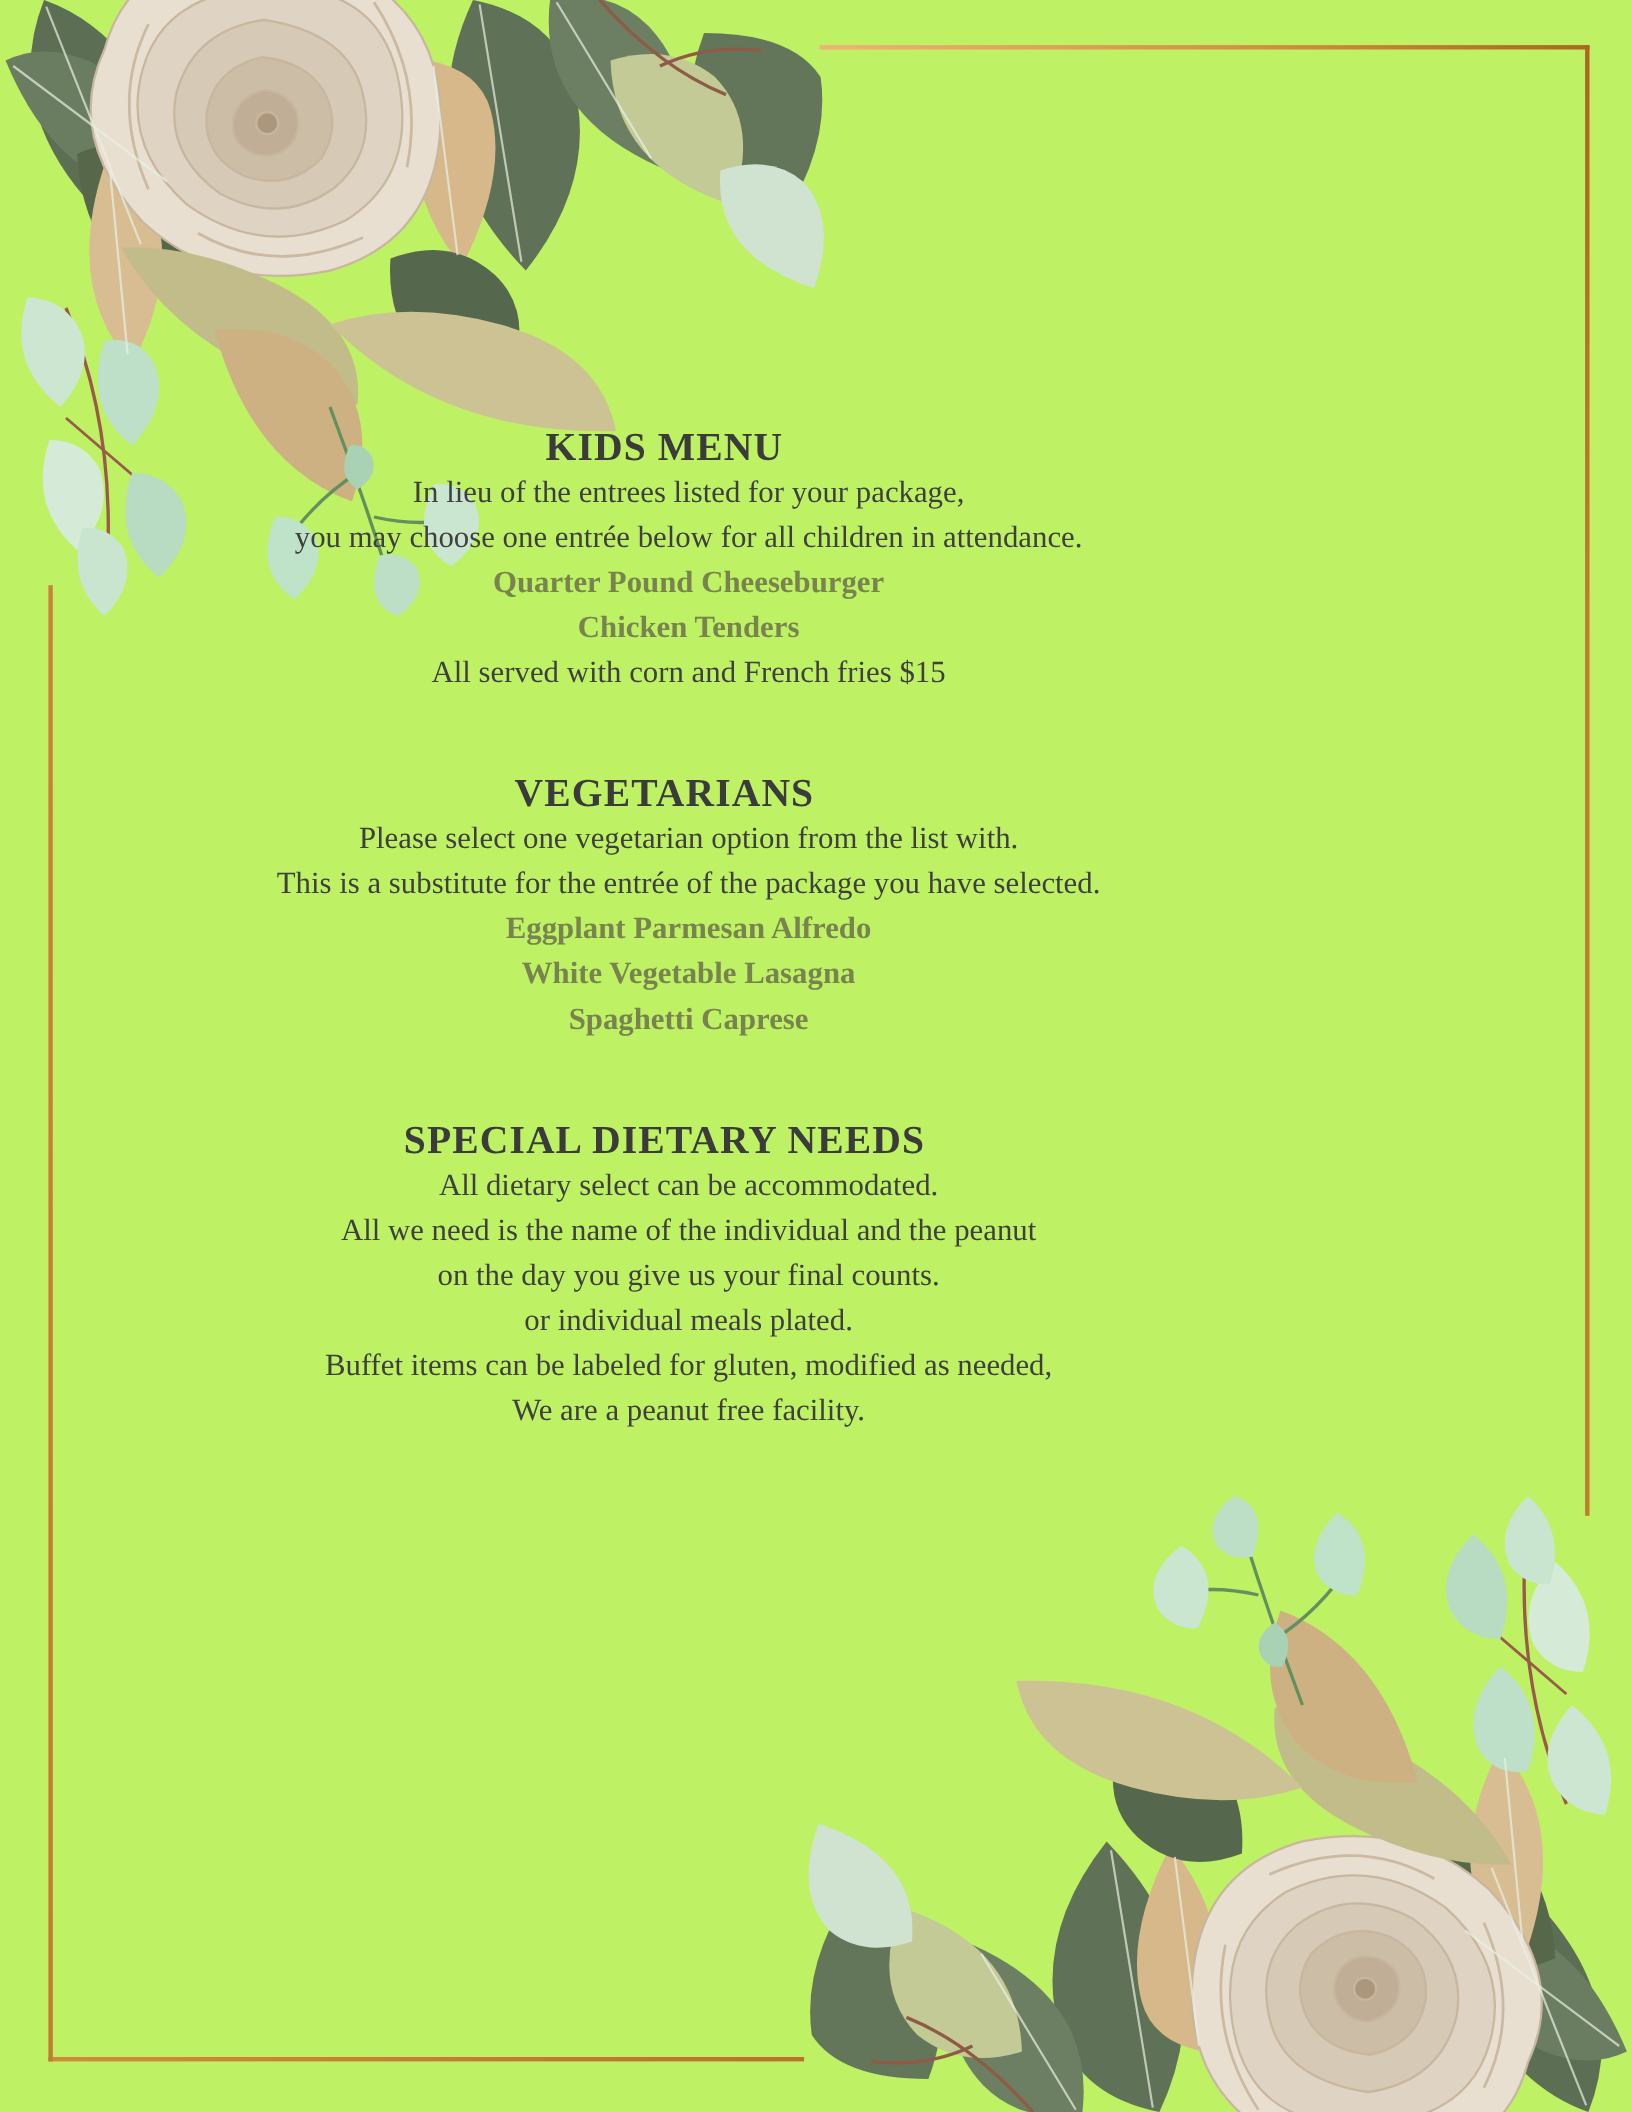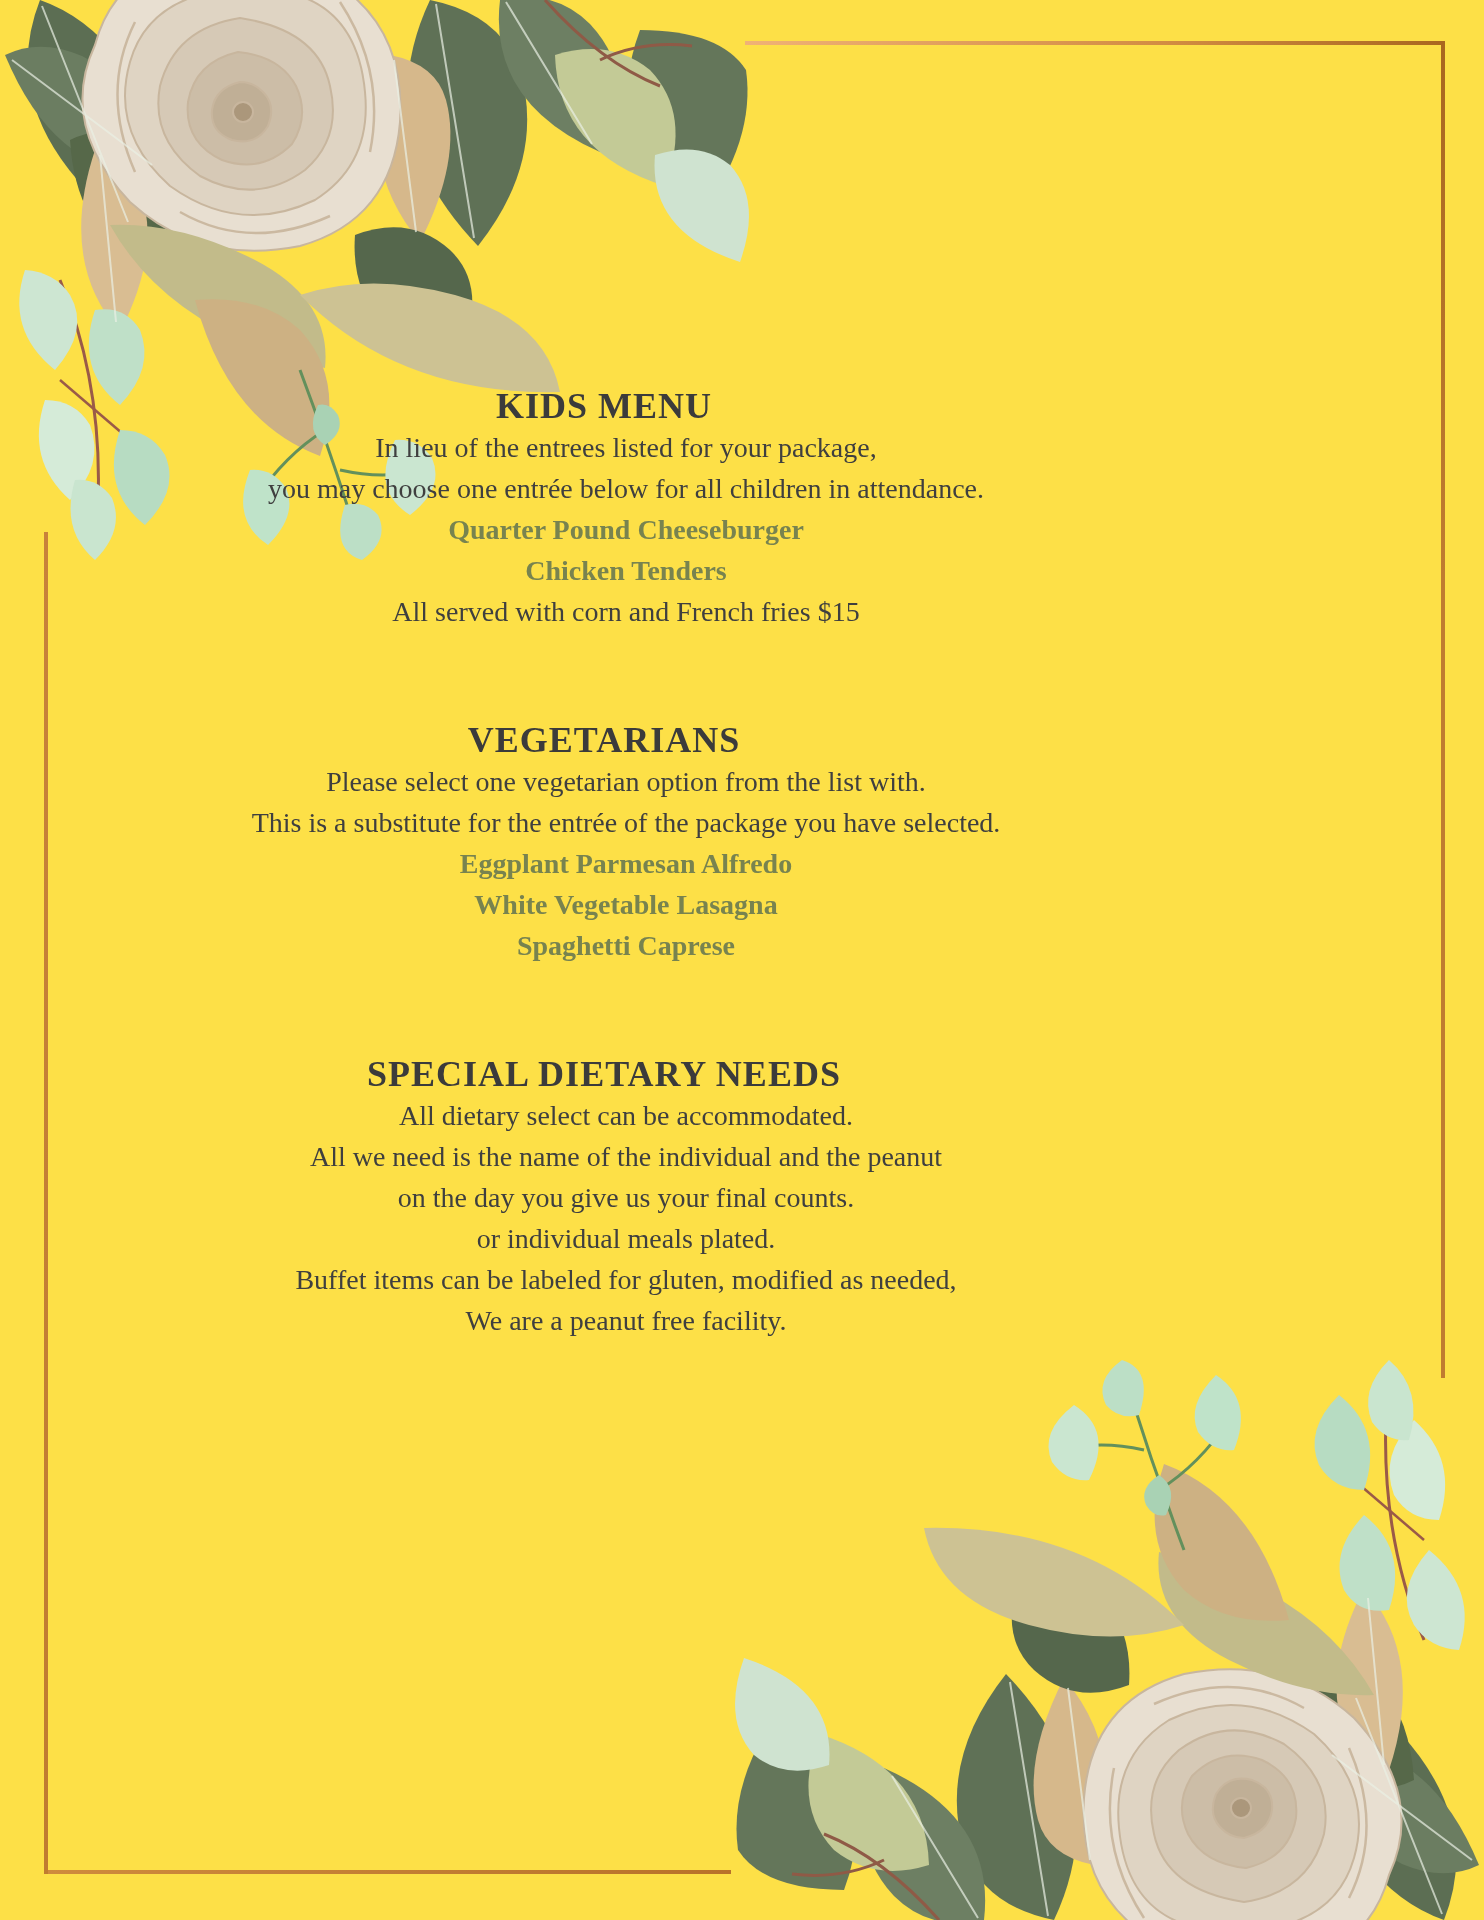--- a/index.html
+++ b/index.html
@@ -1,20 +1,20 @@
 <!DOCTYPE html>
 <html><head>
 <meta charset="utf-8">
 <style>
   html,body{margin:0;padding:0;background:#ffffff;}
   .page{
     position:relative;
     width:1484px;
     height:1920px;
-    background:#fde047;
+    background:#bef264;
     overflow:hidden;
     font-family:"Liberation Serif","DejaVu Serif",serif;
   }
   .floral{position:absolute;pointer-events:none;}
   .floral.tl{left:0;top:0;}
   .floral.br{right:0;bottom:0;}
   .frame{position:absolute;}
   .frame-top{left:745px;top:41px;width:700px;height:4px;
     background:linear-gradient(90deg,#f0b276,#d28c42 60%,#a9671f);}
   .frame-right{left:1441px;top:41px;width:4px;height:1337px;
@@ -24,21 +24,21 @@
   .frame-left{left:44px;top:532px;width:4px;height:1342px;
     background:linear-gradient(180deg,#c8823a,#c07c30);}
   .content{
     position:absolute;
     left:0;
     top:386px;
     width:1208px;
     text-align:center;
     color:#3d3d3d;
   }
-  .menu-section + .menu-section{margin-top:88px;font-family:Liberation Serif, serif;}
+  .menu-section + .menu-section{margin-top:69px;font-family:Liberation Serif, serif;}
   .title{
     font-size:36px;
     line-height:41px;
     font-weight:bold;
     letter-spacing:1px;
     margin:0;
     color:#3b3b3b;
   }
   .line{
     font-size:28px;

